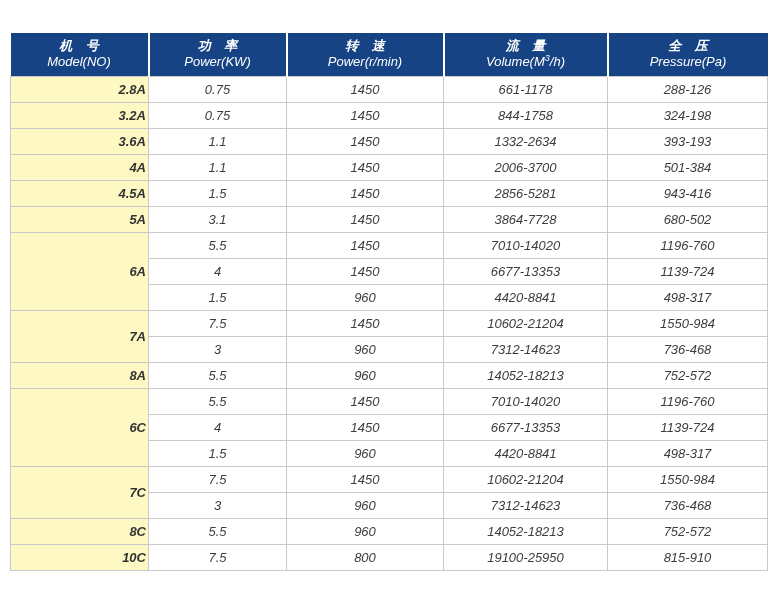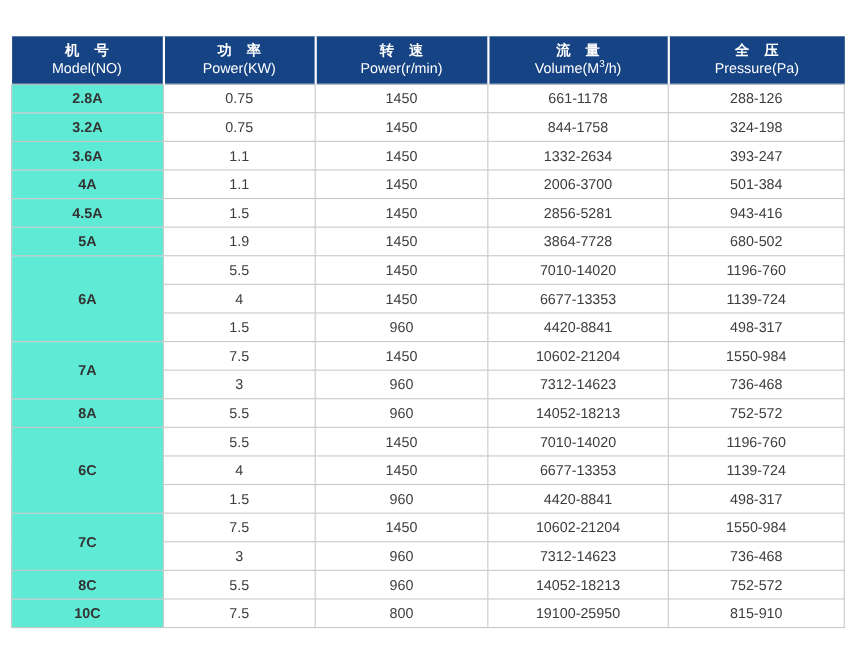--- a/index.html
+++ b/index.html
@@ -7,20 +7,21 @@
     padding: 0;
     background: #ffffff;
     font-family: "Liberation Sans", sans-serif;
   }
   .page {
     position: relative;
     width: 776px;
     height: 611px;
     background: #ffffff;
     overflow: hidden;
+    font-style: italic;
   }
   .table-wrap {
     position: absolute;
     left: 10px;
     top: 33px;
     width: 757px;
   }
   table.spec {
     border-collapse: collapse;
     width: 100%;
@@ -64,23 +65,24 @@
     border: 1px solid #c9c9c9;
     height: 25px;
     text-align: center;
     vertical-align: middle;
     font-size: 13px;
     color: #3d3d3d;
     background: #ffffff;
     padding: 0 2px;
   }
   tbody td.model {
-    background: #5eead4;
+    background: #fef9c3;
     font-weight: bold;
     color: #333333;
+    text-align: right;
   }
 </style>
 </head>
 <body>
 
 <div class="page">
   <div class="table-wrap">
     <table class="spec">
       <colgroup>
         <col class="c-model">
@@ -126,39 +128,39 @@
             <td>0.75</td>
             <td>1450</td>
             <td>844-1758</td>
             <td>324-198</td>
           </tr>
           <tr>
             <td class="model" rowspan="1">3.6A</td>
             <td>1.1</td>
             <td>1450</td>
             <td>1332-2634</td>
-            <td>393-247</td>
+            <td>393-193</td>
           </tr>
           <tr>
             <td class="model" rowspan="1">4A</td>
             <td>1.1</td>
             <td>1450</td>
             <td>2006-3700</td>
             <td>501-384</td>
           </tr>
           <tr>
             <td class="model" rowspan="1">4.5A</td>
             <td>1.5</td>
             <td>1450</td>
             <td>2856-5281</td>
             <td>943-416</td>
           </tr>
           <tr>
             <td class="model" rowspan="1">5A</td>
-            <td>1.9</td>
+            <td>3.1</td>
             <td>1450</td>
             <td>3864-7728</td>
             <td>680-502</td>
           </tr>
           <tr>
             <td class="model" rowspan="3">6A</td>
             <td>5.5</td>
             <td>1450</td>
             <td>7010-14020</td>
             <td>1196-760</td>

